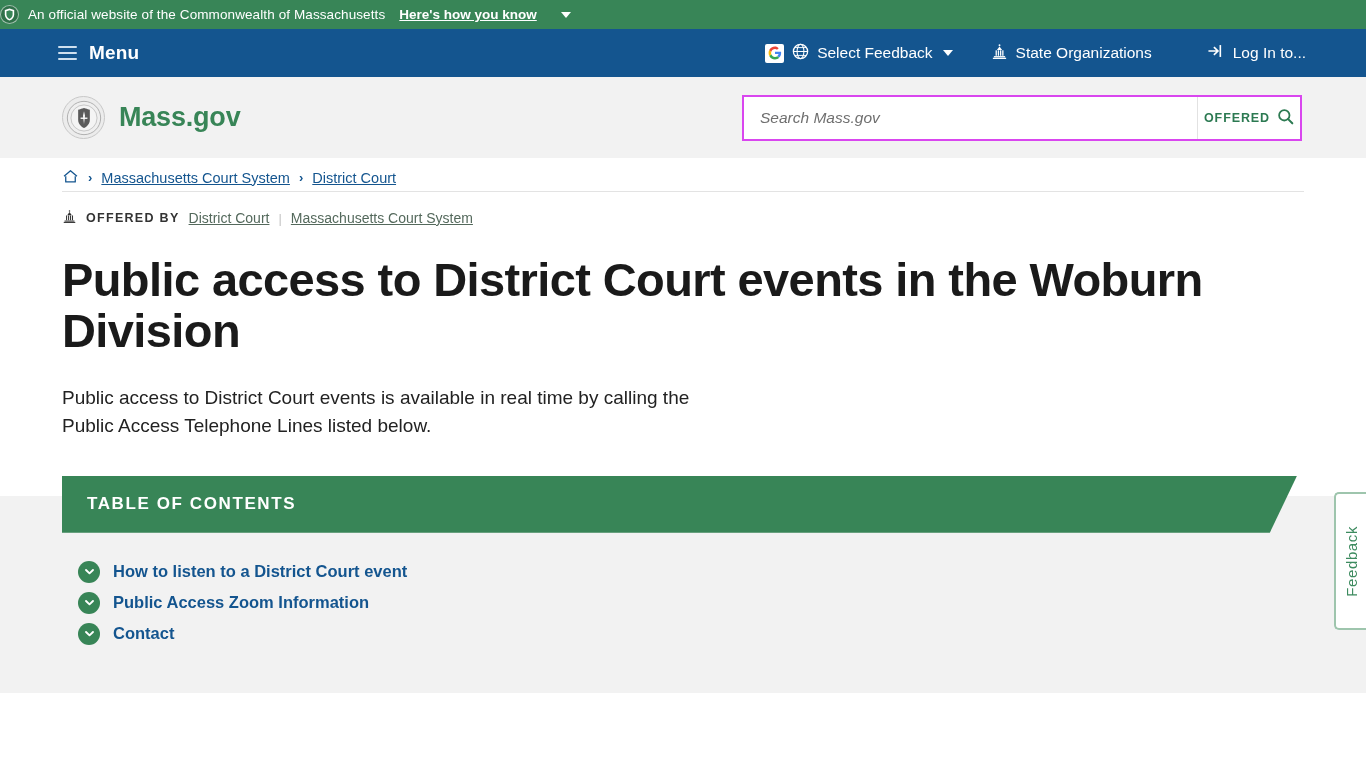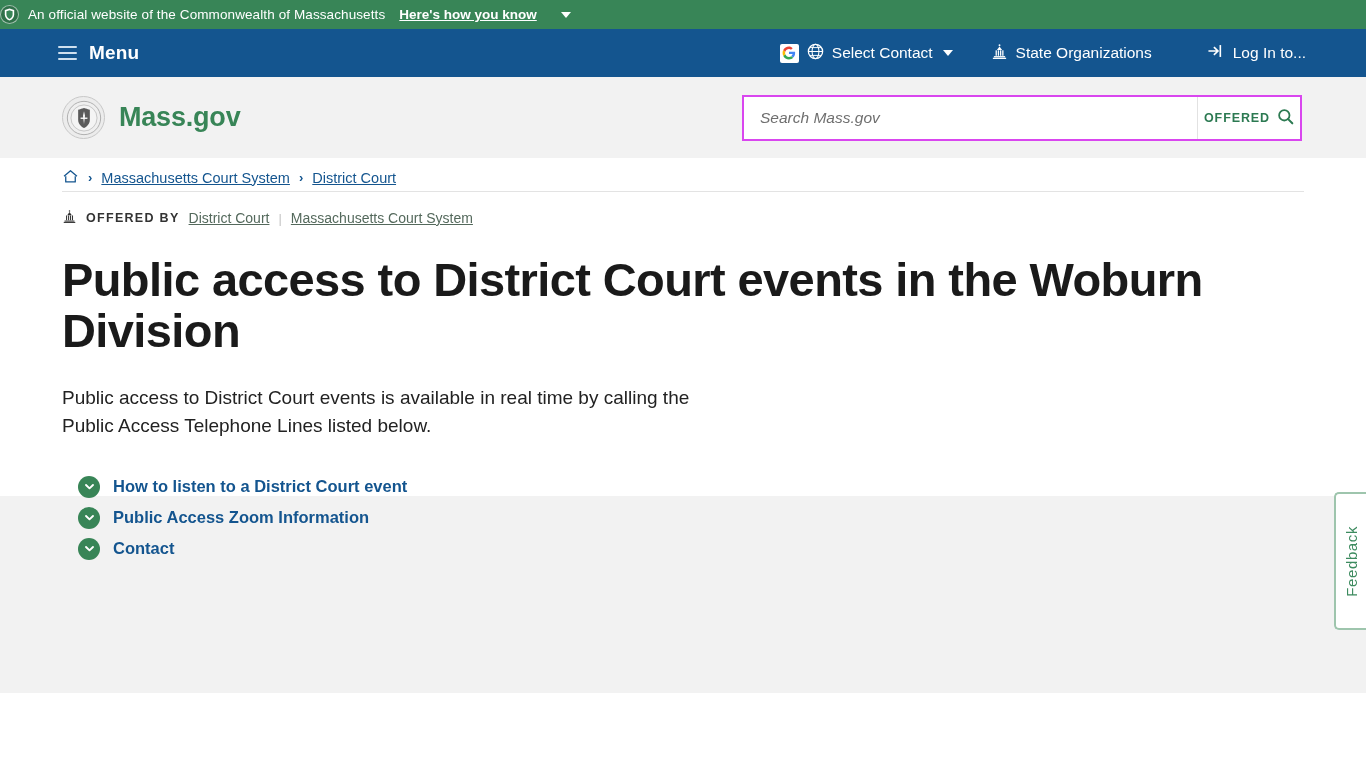--- a/index.html
+++ b/index.html
@@ -299,21 +299,21 @@
         </svg>
       </span>
       <span>
         <svg width="17" height="17" viewBox="0 0 20 20" aria-hidden="true">
           <circle cx="10" cy="10" r="8.4" fill="none" stroke="#ffffff" stroke-width="1.5"></circle>
           <ellipse cx="10" cy="10" rx="4" ry="8.4" fill="none" stroke="#ffffff" stroke-width="1.2"></ellipse>
           <line x1="1.6" y1="10" x2="18.4" y2="10" stroke="#ffffff" stroke-width="1.2"></line>
           <path d="M3.3 5.4 H16.7 M3.3 14.6 H16.7" stroke="#ffffff" stroke-width="1.1" fill="none"></path>
         </svg>
       </span>
-      <span>Select Contact</span>
+      <span>Select Feedback</span>
       <i class="lang-caret"></i>
     </div>
 
     <div class="util-item">
       <span>
         <svg width="17" height="17" viewBox="0 0 20 20" aria-hidden="true">
           <circle cx="10" cy="2.6" r="1.1" fill="#ffffff"></circle>
           <path d="M10 4 L13.1 8.2 H6.9 Z" fill="#ffffff"></path>
           <rect x="5.4" y="8.6" width="1.5" height="6.4" fill="#ffffff"></rect>
           <rect x="8" y="8.6" width="1.5" height="6.4" fill="#ffffff"></rect>
@@ -404,20 +404,23 @@
   </div>
 
   <h1 class="page-title">Public access to District Court events in the Woburn Division</h1>
 
   <div class="lede">
     <div>Public access to District Court events is available in real time by calling the</div>
     <div>Public Access Telephone Lines listed below.</div>
   </div>
 
   <div class="toc-wrap">
+    <div class="toc-banner">
+      <h2>TABLE OF CONTENTS</h2>
+    </div>
 
     <ul class="toc-list">
       <li class="toc-item">
         <span class="toc-icon">
           <svg width="11" height="11" viewBox="0 0 12 12" aria-hidden="true">
             <path d="M2.2 4.3 L6 8 L9.8 4.3" fill="none" stroke="#ffffff" stroke-width="2.1" stroke-linecap="round" stroke-linejoin="round"></path>
           </svg>
         </span>
         <a>How to listen to a District Court event</a>
       </li>

